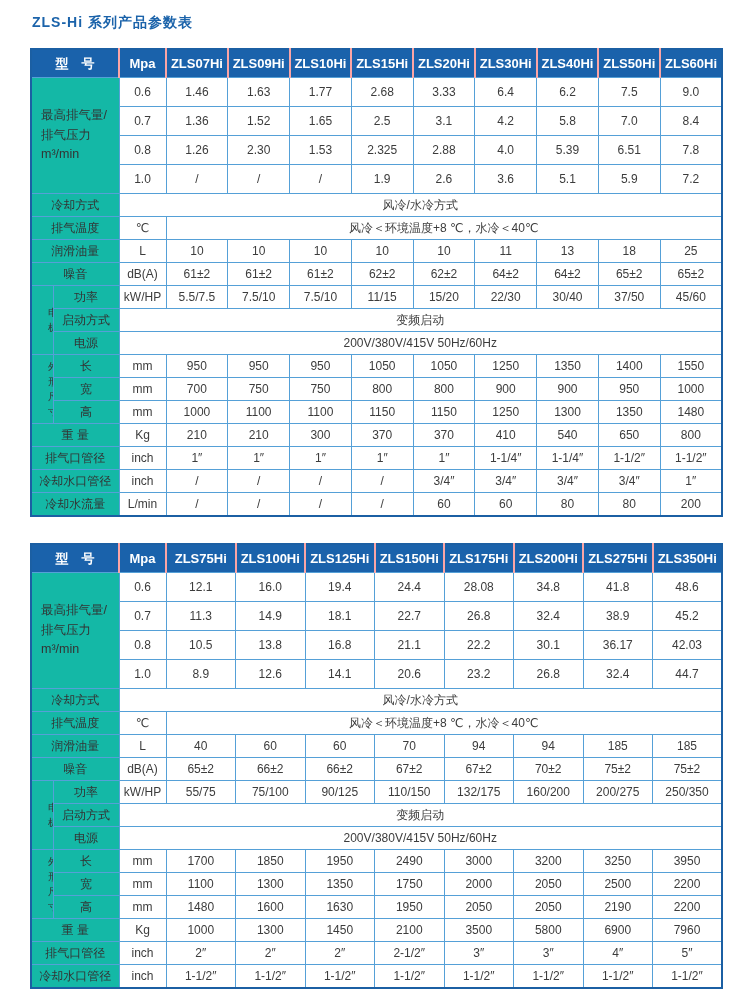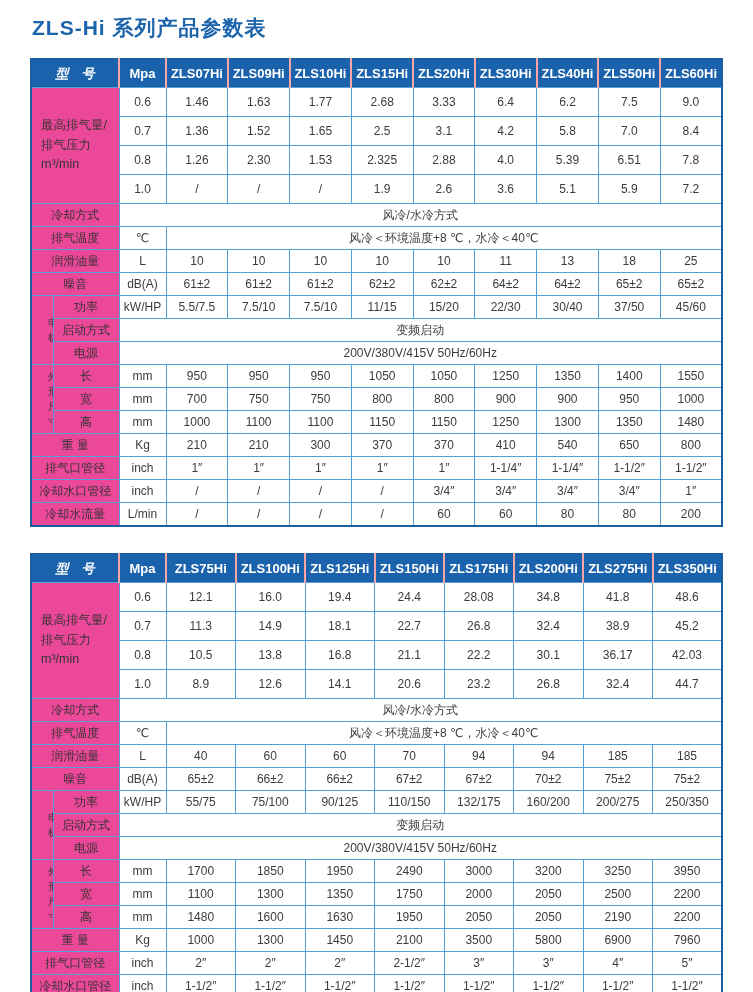--- a/index.html
+++ b/index.html
@@ -1,24 +1,24 @@
 <!DOCTYPE html>
 <html><head>
 <meta charset="utf-8">
 <style>
   html,body{margin:0;padding:0;background:#ffffff;}
   body{width:753px;min-height:992px;font-family:"Liberation Sans","DejaVu Sans",sans-serif;}
   .wrap{padding:14px 30px 10px 30px;}
-  .title{font-size:21px;font-weight:bold;color:#1b63aa;margin:0 0 16px 2px;letter-spacing:1px;}
+  .title{font-size:14px;font-weight:bold;color:#1b63aa;margin:0 0 16px 2px;letter-spacing:1px;}
   table.spec{border-collapse:collapse;table-layout:fixed;width:693px;border:2px solid #1b5fa3;margin-bottom:26px;}
   .spec th{background:#1a62ab;color:#ffffff;font-size:13px;font-weight:bold;height:27px;padding:0;border-left:2px solid #fca5a5;border-bottom:1px solid #55a0d7;}
-  .spec th:first-child{border-left:none;font-style:italic;}
+  .spec th:first-child{border-left:none;}
   .spec td{border:1px solid #55a0d7;font-size:12px;color:#3c3c3c;text-align:center;height:22px;padding:0 2px;overflow:hidden;}
   .spec tr.press td{height:28px;}
-  .spec td.lbl{background:#ec4899;color:#333333;}
+  .spec td.lbl{background:#14b8a6;color:#333333;}
   .spec td.cap{text-align:left;padding-left:9px;white-space:pre-line;line-height:1.55;font-size:12.5px;}
   .spec td.vlbl{line-height:1.5;padding:0 16px;word-break:break-all;font-size:10px;}
   .spec td.val,.spec td.unit{background:#ffffff;}
 </style>
 </head>
 <body>
 
 <div class="wrap">
   <h1 class="title">ZLS-Hi 系列产品参数表</h1>
 

